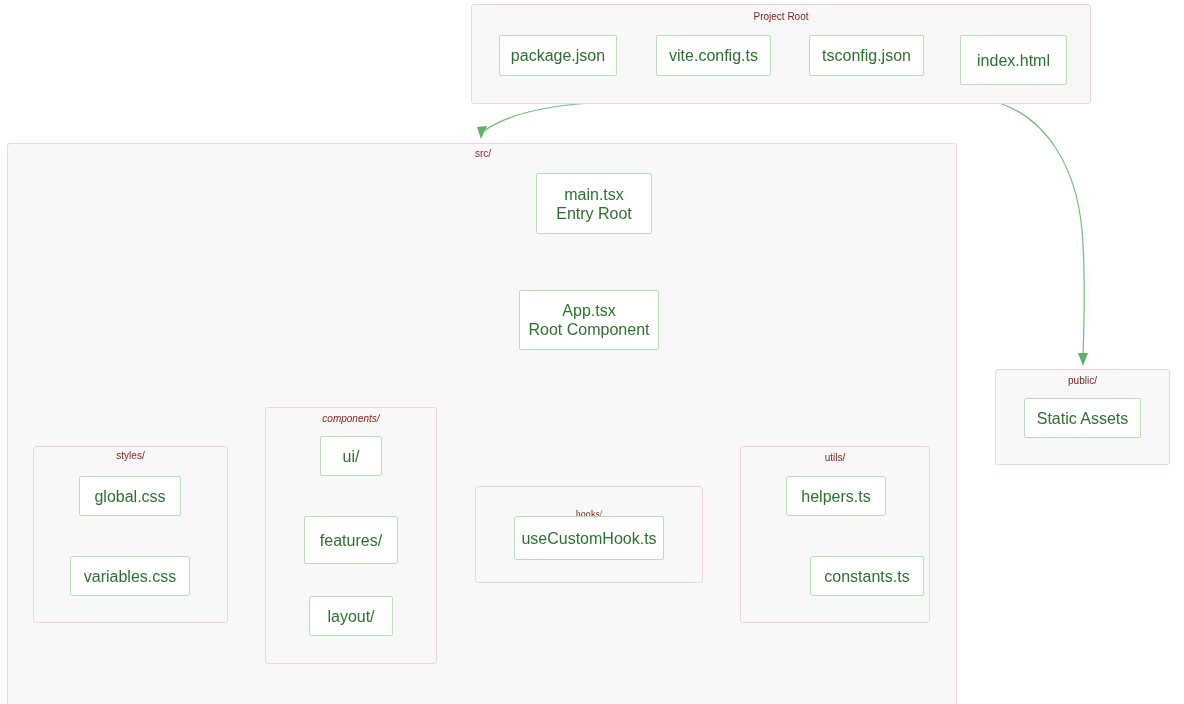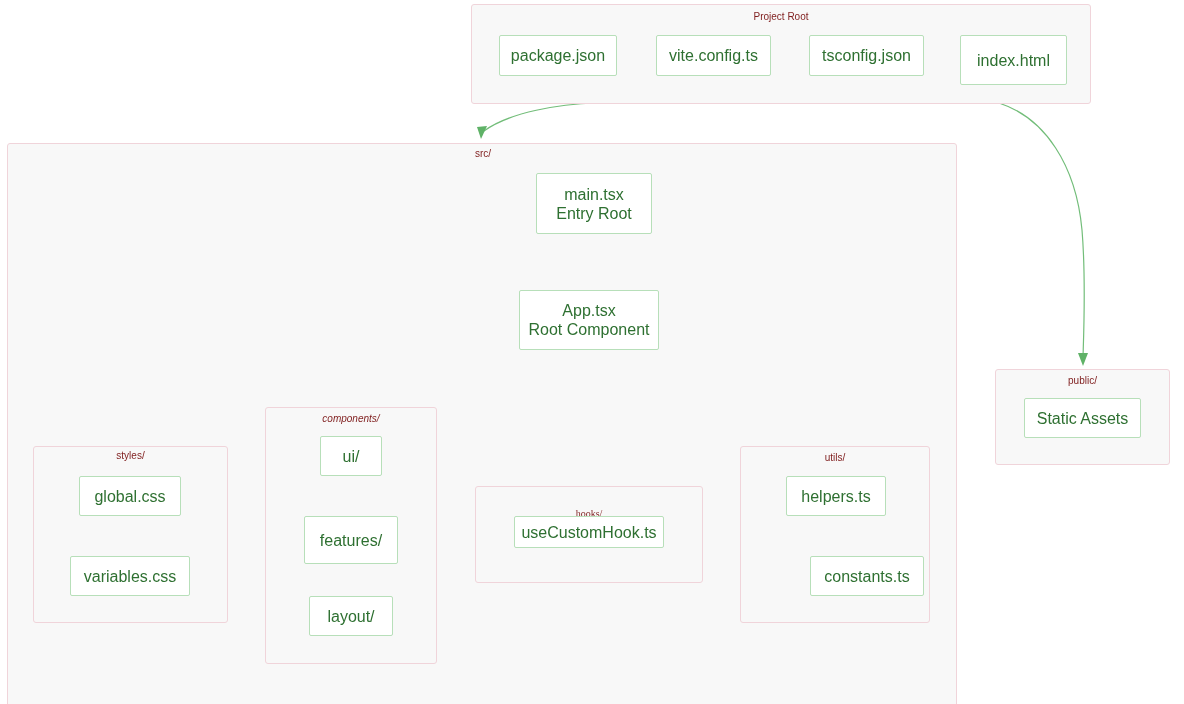--- a/index.html
+++ b/index.html
@@ -163,21 +163,21 @@
   <div class="node" style="left:304px; top:516px; width:94px; height:48px;">
     <span class="line">features/</span>
   </div>
   <div class="node" style="left:309px; top:596px; width:84px; height:40px;">
     <span class="line">layout/</span>
   </div>
 
   <div class="cluster" style="left:475px; top:486px; width:228px; height:97px;">
     <div class="cluster-label" style="top:20px;font-family:Liberation Serif, serif;">hooks/</div>
   </div>
-  <div class="node" style="left:514px; top:516px; width:150px; height:32px;">
+  <div class="node" style="left:514px; top:516px; width:150px; height:44px;">
     <span class="line">useCustomHook.ts</span>
   </div>
 
   <div class="cluster" style="left:740px; top:446px; width:190px; height:177px;">
     <div class="cluster-label" style="top:4px;">utils/</div>
   </div>
   <div class="node" style="left:786px; top:476px; width:100px; height:40px;">
     <span class="line">helpers.ts</span>
   </div>
   <div class="node" style="left:779px; top:556px; width:114px; height:40px;margin-left:31px;">

